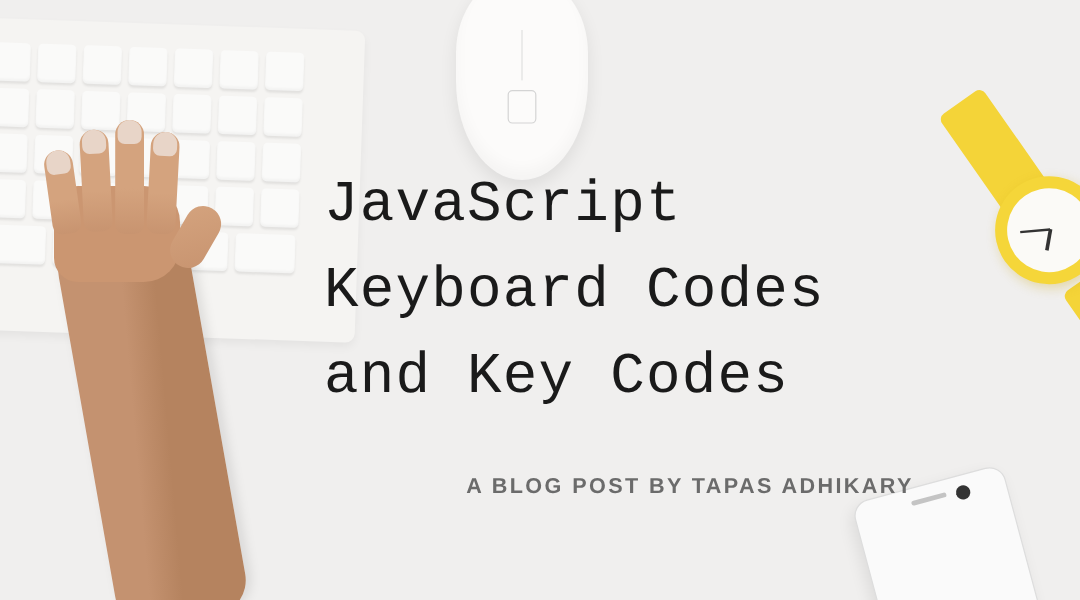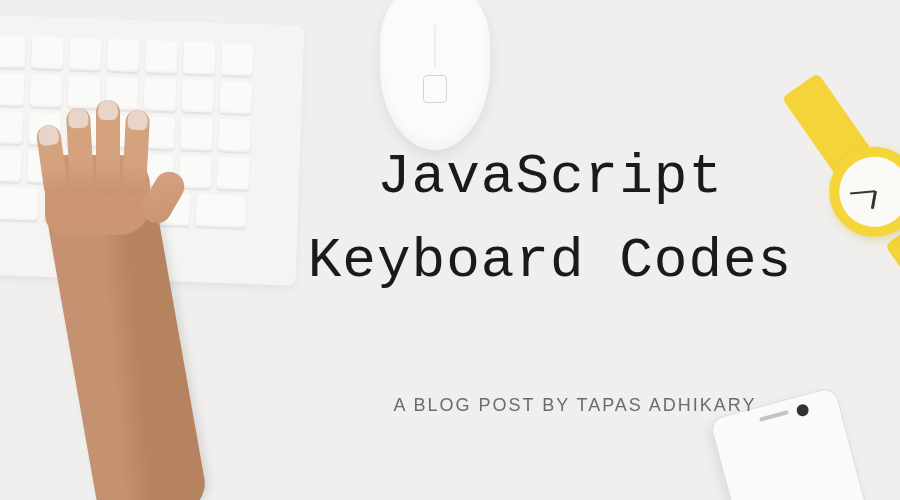--- a/index.html
+++ b/index.html
@@ -224,35 +224,35 @@
       background: #c4c4c4;
       border-radius: 2px;
     }
     
     .title {
       position: absolute;
       top: 135px;
       left: 270px;
       width: 560px;
       font-family: 'Courier New', Courier, monospace;
-      font-size: 56px;
+      font-size: 48px;
       font-weight: 400;
       color: #1a1a1a;
-      text-align: center;
+      text-align: left;
       line-height: 1.5;
       letter-spacing: 1px;
     }
     .subtitle {
       position: absolute;
       top: 395px;
       left: 350px;
       width: 450px;
       font-family: Arial, Helvetica, sans-serif;
       font-size: 18px;
-      font-weight: 400;
+      font-weight: 700;
       color: #6b6b6b;
       text-align: center;
       letter-spacing: 2px;
     }
   </style>
 </head>
 <body>
 
 <div class="canvas">
 
@@ -322,17 +322,18 @@
       <div class="watch-hand hour"></div>
       <div class="watch-hand"></div>
     </div>
   </div>
 
   <div class="phone"></div>
 
   <div class="title">
     <span>JavaScript</span><br>
     <span>Keyboard Codes</span><br>
+    <span>and Key Codes</span>
   </div>
 
   <div class="subtitle">A BLOG POST BY TAPAS ADHIKARY</div>
 
 </div>
 
 </body></html>

